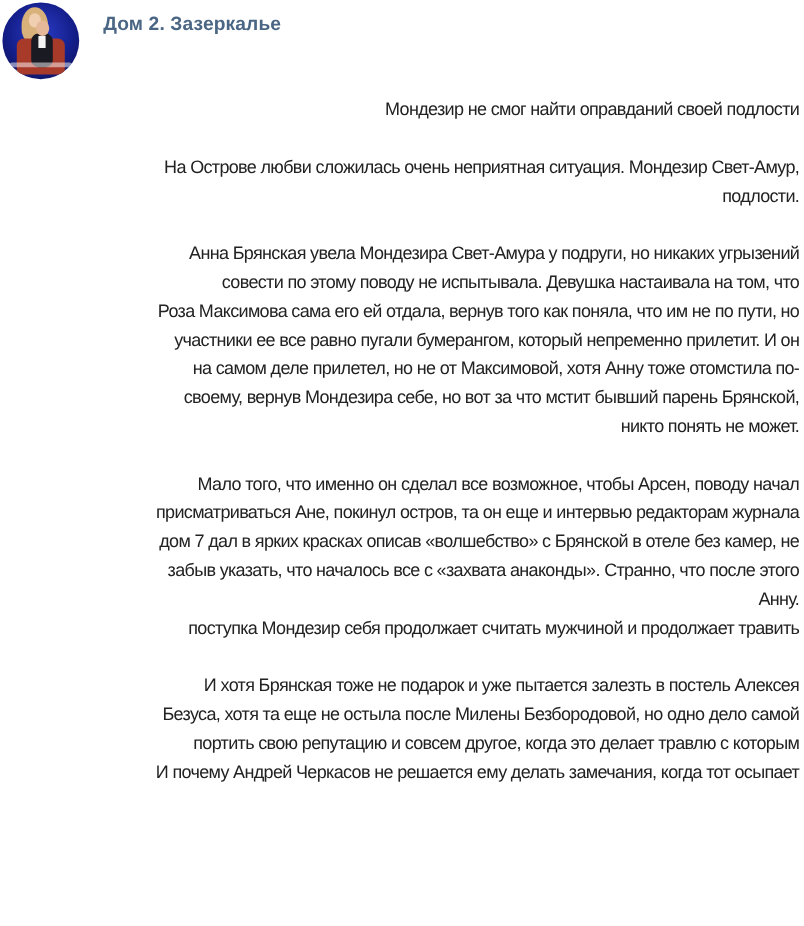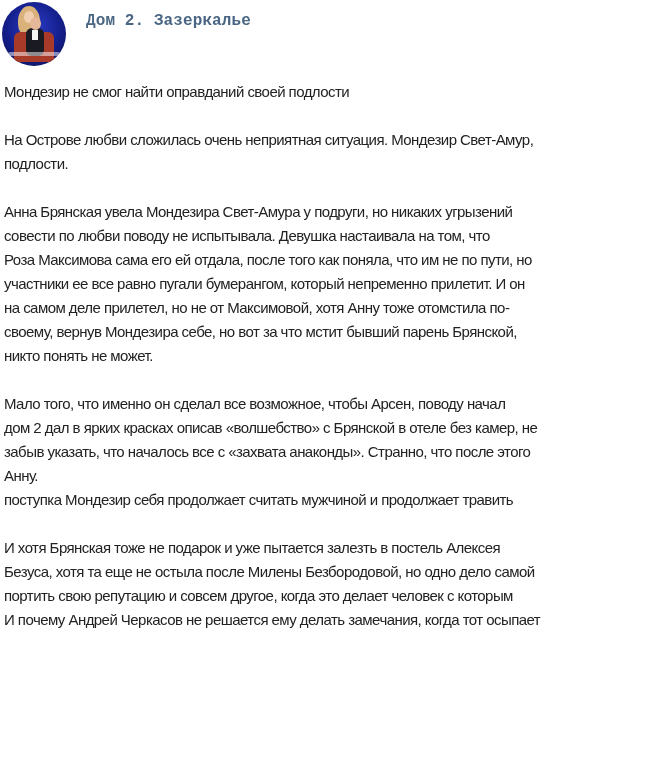--- a/index.html
+++ b/index.html
@@ -90,40 +90,41 @@
       top: 50px;
       width: 52px;
       height: 4px;
       background: rgba(255,255,255,0.5);
       border-radius: 2px;
     }
     .channel-title {
       position: absolute;
       left: 86px;
       top: 12px;
-      font-family: Liberation Mono, monospace;
+      font-family: Liberation Sans, sans-serif;
       font-weight: bold;
       font-size: 16px;
       color: #4a6684;
       letter-spacing: 0.1px;
     }
     .post {
       position: absolute;
       left: 4px;
       top: 80px;
       width: 662px;
       font-family: "Liberation Sans", sans-serif;
       font-size: 15px;
       line-height: 24px;
       color: #222222;
       letter-spacing: -0.55px;
     }
     .post p {
       margin: 0 0 24px 0;
       white-space: normal;
+      text-align: right;
     }
     .post p.headline {
       margin-bottom: 24px;
     }
     .line {
       display: block;
       white-space: nowrap;
     }
   </style>
 </head>
@@ -147,35 +148,36 @@
     <span class="line">Мондезир не смог найти оправданий своей подлости</span>
   </p>
 
   <p>
     <span class="line">На Острове любви сложилась очень неприятная ситуация. Мондезир Свет-Амур,</span>
     <span class="line">подлости.</span>
   </p>
 
   <p>
     <span class="line">Анна Брянская увела Мондезира Свет-Амура у подруги, но никаких угрызений</span>
-    <span class="line">совести по любви поводу не испытывала. Девушка настаивала на том, что</span>
-    <span class="line">Роза Максимова сама его ей отдала, после того как поняла, что им не по пути, но</span>
+    <span class="line">совести по этому поводу не испытывала. Девушка настаивала на том, что</span>
+    <span class="line">Роза Максимова сама его ей отдала, вернув того как поняла, что им не по пути, но</span>
     <span class="line">участники ее все равно пугали бумерангом, который непременно прилетит. И он</span>
     <span class="line">на самом деле прилетел, но не от Максимовой, хотя Анну тоже отомстила по-</span>
     <span class="line">своему, вернув Мондезира себе, но вот за что мстит бывший парень Брянской,</span>
     <span class="line">никто понять не может.</span>
   </p>
 
   <p>
     <span class="line">Мало того, что именно он сделал все возможное, чтобы Арсен, поводу начал</span>
-    <span class="line">дом 2 дал в ярких красках описав «волшебство» с Брянской в отеле без камер, не</span>
+    <span class="line">присматриваться Ане, покинул остров, та он еще и интервью редакторам журнала</span>
+    <span class="line">дом 7 дал в ярких красках описав «волшебство» с Брянской в отеле без камер, не</span>
     <span class="line">забыв указать, что началось все с «захвата анаконды». Странно, что после этого</span>
     <span class="line">Анну.</span>
     <span class="line">поступка Мондезир себя продолжает считать мужчиной и продолжает травить</span>
   </p>
 
   <p>
     <span class="line">И хотя Брянская тоже не подарок и уже пытается залезть в постель Алексея</span>
     <span class="line">Безуса, хотя та еще не остыла после Милены Безбородовой, но одно дело самой</span>
-    <span class="line">портить свою репутацию и совсем другое, когда это делает человек с которым</span>
+    <span class="line">портить свою репутацию и совсем другое, когда это делает травлю с которым</span>
     <span class="line">И почему Андрей Черкасов не решается ему делать замечания, когда тот осыпает</span>
   </p>
 </div>
 
 </body></html>

